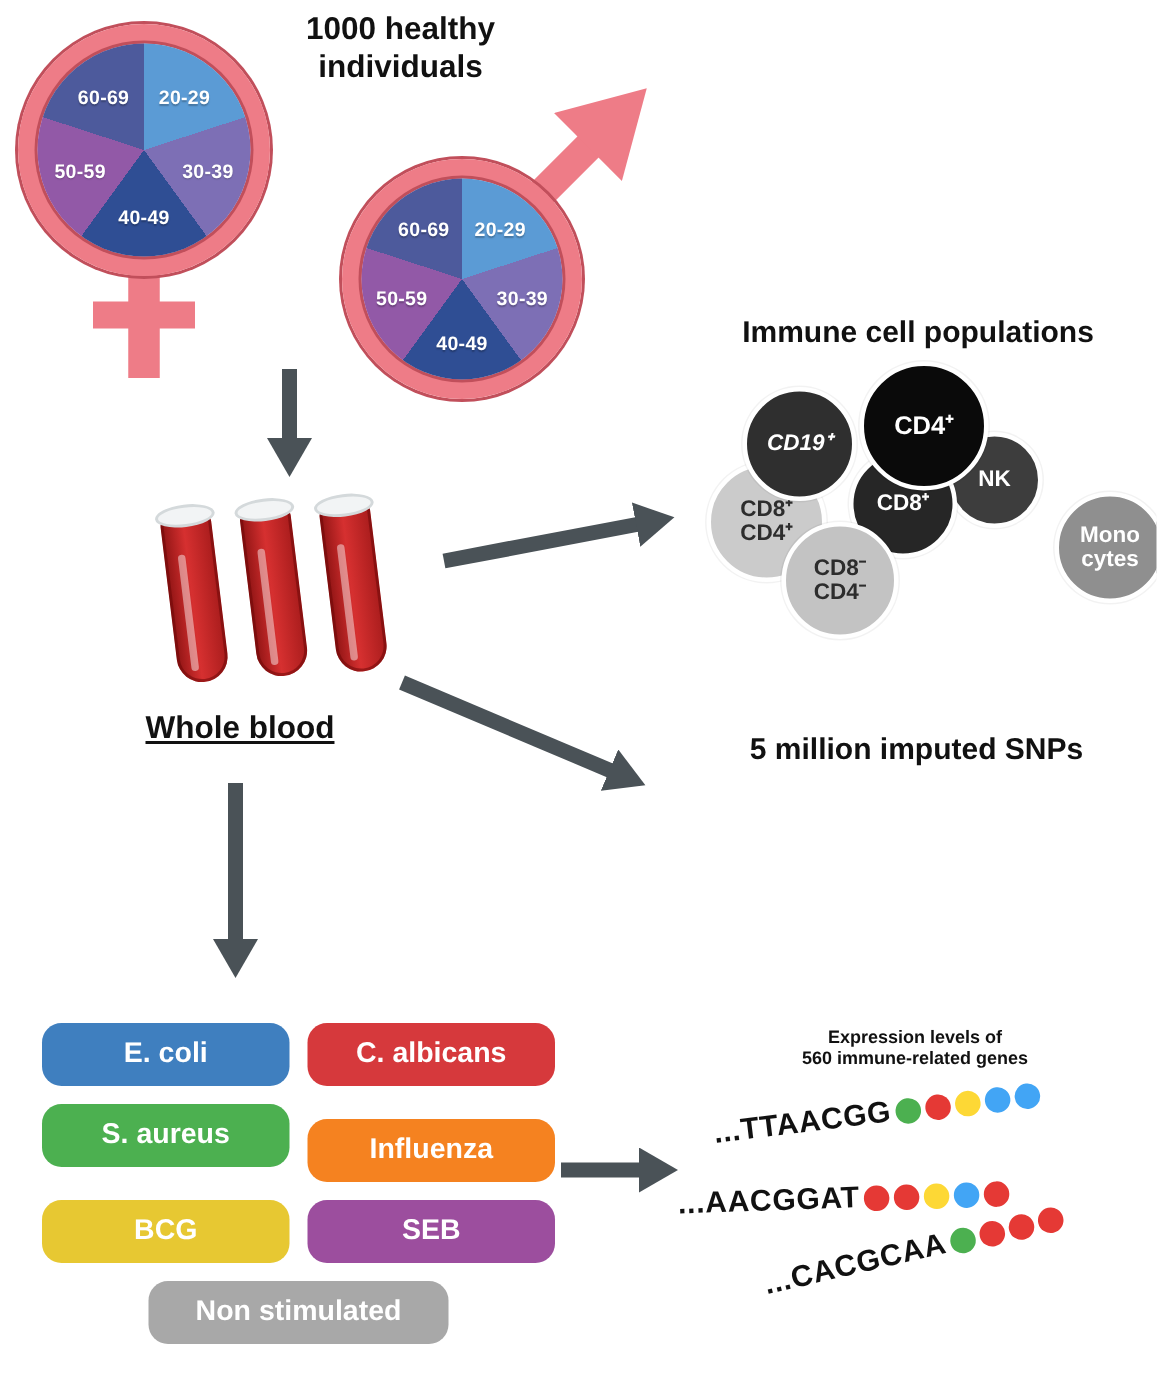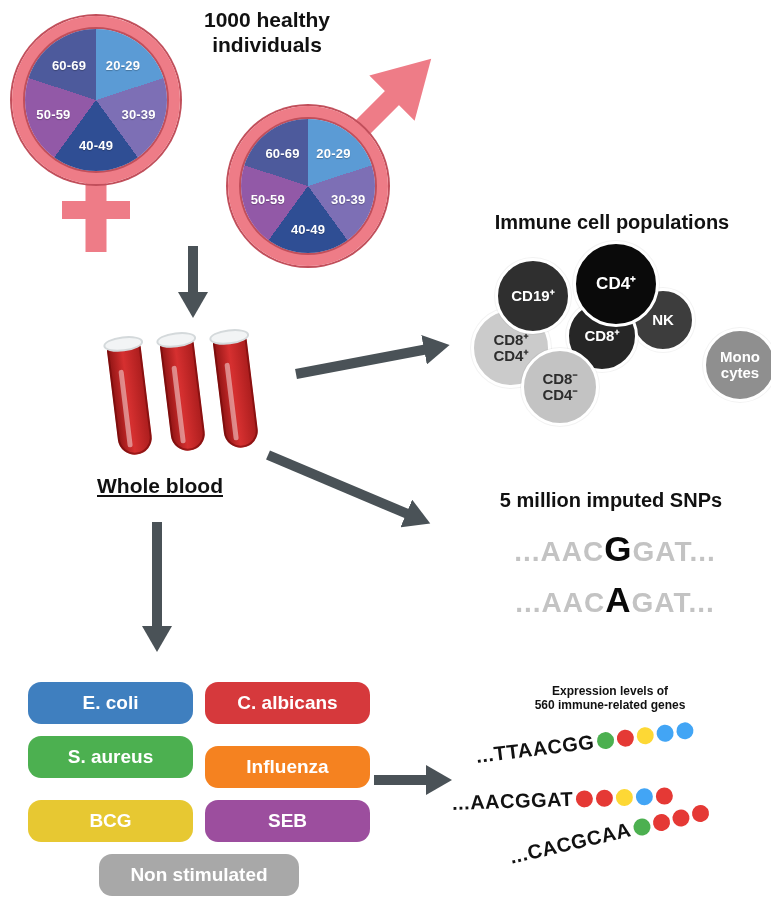--- a/index.html
+++ b/index.html
@@ -65,21 +65,21 @@
 
   
   .immune-title{ position:absolute; left:452px; top:211px; width:320px; text-align:center; font-size:20px; }
   .cell{
     position:absolute; border-radius:50%; border:3px solid #fff;
     display:flex; align-items:center; justify-content:center;
     text-align:center; white-space:pre-line; font-size:15px; line-height:1.05;
     box-shadow:0 0 0 1px rgba(0,0,0,.05);
   }
   .c-cd8cd4p { left:471px; top:308px; width:80px; height:80px; }
-  .c-cd19    { left:495px; top:258px; width:76px; height:76px; }
+  .c-cd19    { left:495px; top:258px; width:76px; height:76px;font-style:italic; }
   .c-nk      { left:631px; top:288px; width:64px; height:64px; }
   .c-mono    { left:703px; top:328px; width:74px; height:74px; }
   .c-cd8     { left:566px; top:300px; width:72px; height:72px; }
   .c-cd8cd4n { left:521px; top:348px; width:78px; height:78px; }
   .c-neutro  { left:601px; top:352px; width:72px; height:72px; }
   .c-cd4     { left:573px; top:241px; width:86px; height:86px; font-size:17px; }
 
   
   .snp-title{ position:absolute; left:455px; top:489px; width:312px; text-align:center; font-size:20px; }
   .snp-seqs{ position:absolute; left:462px; top:524px; width:306px; text-align:center; }
@@ -188,24 +188,20 @@
   <div class="cell c-cd19" style="background: rgb(47, 47, 47); color: rgb(255, 255, 255);"><span>CD19⁺</span></div>
   <div class="cell c-nk" style="background: rgb(61, 61, 61); color: rgb(255, 255, 255);"><span>NK</span></div>
   <div class="cell c-mono" style="background: rgb(143, 143, 143); color: rgb(255, 255, 255);"><span>Mono
 cytes</span></div>
   <div class="cell c-cd8" style="background: rgb(38, 38, 38); color: rgb(255, 255, 255);"><span>CD8⁺</span></div>
   <div class="cell c-cd8cd4n" style="background: rgb(195, 195, 195); color: rgb(45, 45, 45);"><span>CD8⁻
 CD4⁻</span></div>
   <div class="cell c-cd4" style="background: rgb(10, 10, 10); color: rgb(255, 255, 255);"><span>CD4⁺</span></div>
 
   <div class="snp-title">5 million imputed SNPs</div>
-  <div class="snp-seqs">
-    <div class="snp-line"><span>...AAC</span><span class="variant">G</span><span>GAT...</span></div>
-    <div class="snp-line"><span>...AAC</span><span class="variant">A</span><span>GAT...</span></div>
-  </div>
 
   <div class="stimuli">
     <div class="stim" style="background: rgb(63, 127, 191);">E. coli</div>
     <div class="stim" style="background: rgb(214, 57, 60);">C. albicans</div>
     <div class="stim" style="background: rgb(76, 176, 80);">S. aureus</div>
     <div class="stim" style="background: rgb(245, 130, 32); margin-top: 10px;">Influenza</div>
     <div class="stim" style="background: rgb(231, 200, 50);">BCG</div>
     <div class="stim" style="background: rgb(156, 78, 158);">SEB</div>
     <div class="stim stim-last" style="background: rgb(168, 168, 168);">Non stimulated</div>
   </div>

